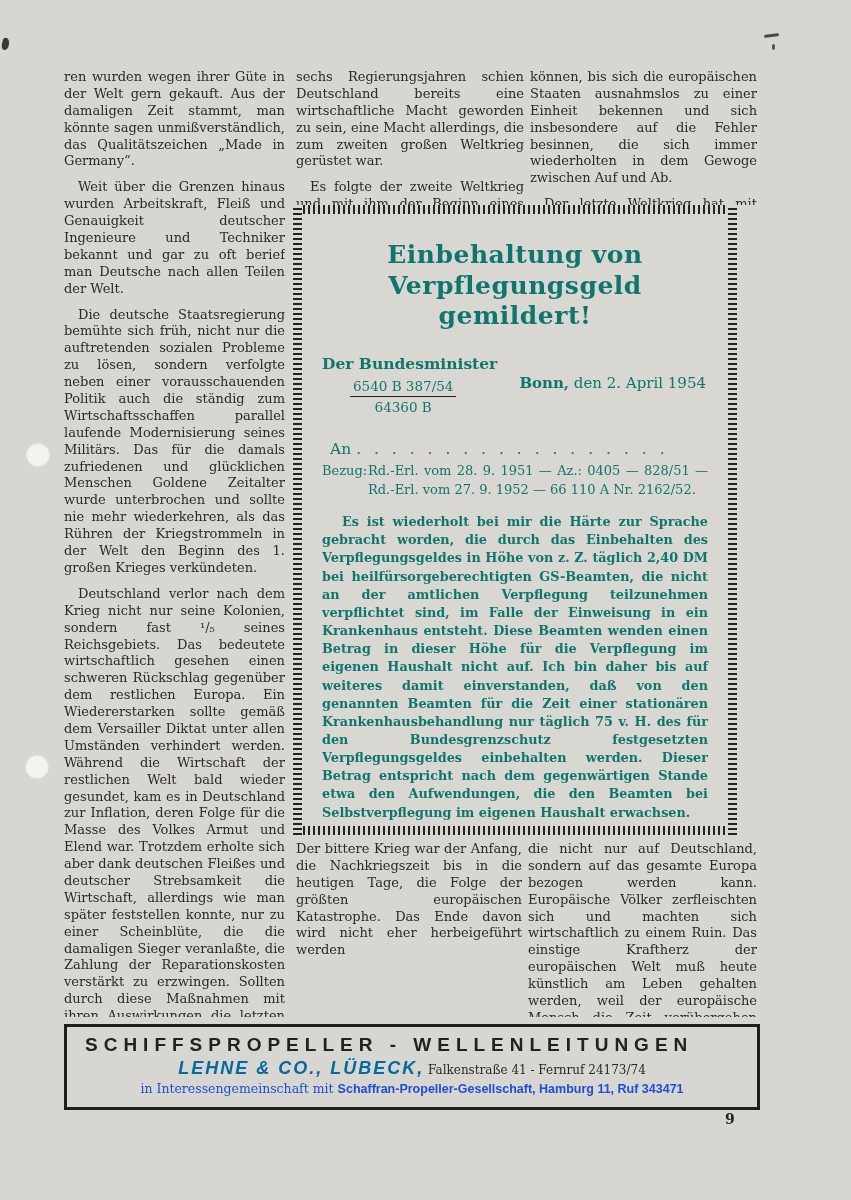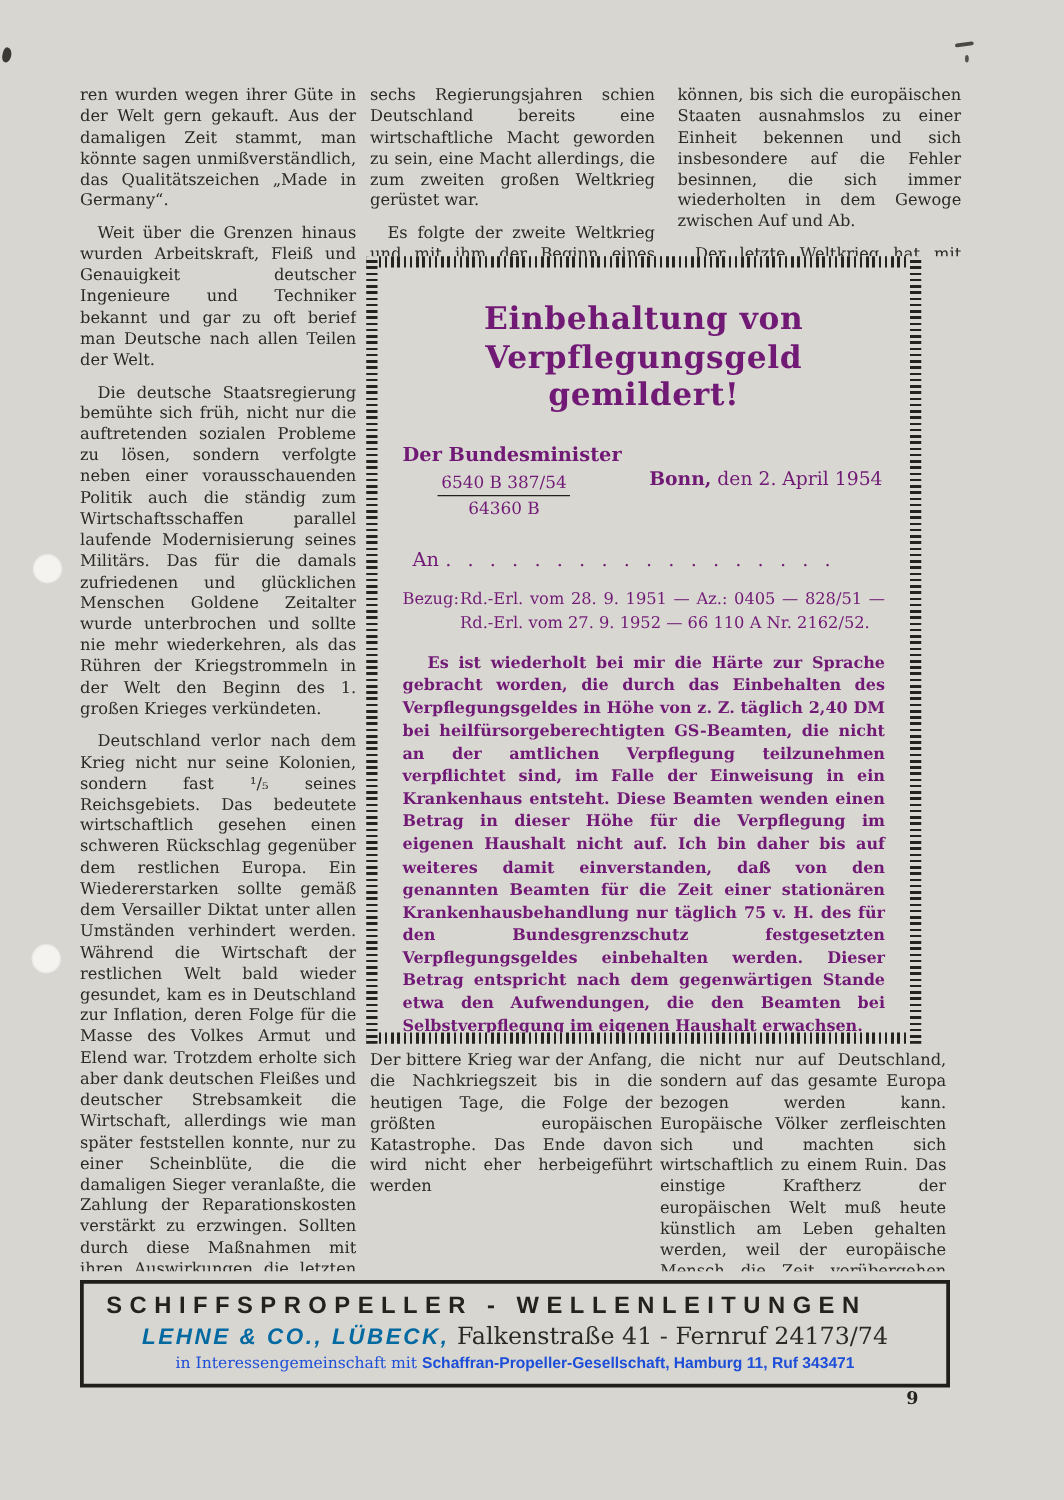--- a/index.html
+++ b/index.html
@@ -14,53 +14,53 @@
   .mark-tr2{position:absolute;left:772px;top:44px;width:3px;height:6px;background:#55534e;border-radius:50%;}
   .hole{position:absolute;width:24px;height:24px;border-radius:50%;background:#f4f3ef;box-shadow:inset 0 0 2px rgba(0,0,0,.18);}
   .hole-1{left:26px;top:443px;}
   .hole-2{left:25px;top:755px;}
   
   .col{position:absolute;text-align:justify;font-size:13px;line-height:1.3;overflow:hidden;hyphens:auto;}
   .col p{margin:0 0 9px 0;text-indent:14px;}
   .col p.noindent{text-indent:0;}
   .col-left{left:64px;top:69px;width:221px;height:948px;}
   .col-mid-top{left:296px;top:69px;width:228px;height:136px;}
-  .col-right-top{left:542px;top:69px;width:227px;height:136px;}
+  .col-right-top{left:530px;top:69px;width:227px;height:136px;}
   .col-mid-bottom{left:296px;top:841px;width:226px;height:176px;}
   .col-mid-bottom p{margin-bottom:4px;}
   .col-right-bottom{left:528px;top:841px;width:229px;height:176px;}
   
   .notice{position:absolute;left:293px;top:205px;width:444px;height:630px;background:#d9d7d2;}
   .n-edge{position:absolute;background-color:#d9d7d2;}
   .n-edge.e-top,.n-edge.e-bottom{left:0;right:0;height:9px;background-image:repeating-linear-gradient(90deg,#24231e 0 2px,transparent 2px 5px);}
   .n-edge.e-top{top:0;} .n-edge.e-bottom{bottom:0;}
   .n-edge.e-left,.n-edge.e-right{top:0;bottom:0;width:9px;background-image:repeating-linear-gradient(0deg,#24231e 0 2px,transparent 2px 5px);}
   .n-edge.e-left{left:0;} .n-edge.e-right{right:0;}
-  .n-inner{position:absolute;left:9px;top:9px;right:9px;bottom:9px;padding:18px 20px 0 20px;overflow:hidden;color:#701a75;}
+  .n-inner{position:absolute;left:9px;top:9px;right:9px;bottom:9px;padding:18px 20px 0 20px;overflow:hidden;color:#0f766e;}
   .n-title{text-align:center;font-weight:bold;font-size:25px;line-height:1.22;letter-spacing:.5px;margin-top:8px;}
   .n-head{position:relative;margin-top:22px;}
   .n-sender{font-weight:bold;font-size:15.5px;line-height:1.35;}
   .n-sender .l2{padding-left:28px;display:block;}
   .n-placedate{position:absolute;right:2px;top:20px;font-size:15px;}
   .n-placedate .b{font-weight:bold;}
   .n-ref{display:inline-block;margin:4px 0 0 28px;text-align:center;font-size:13.5px;}
   .n-ref .rt{display:block;border-bottom:1.5px solid #23211c;padding:0 3px 2px 3px;}
   .n-ref .rb{display:block;padding-top:2px;}
   .n-an{margin:24px 0 0 8px;font-size:15.5px;}
   .n-an .dots{letter-spacing:4px;}
   .hang{margin:20px 0 0 0;font-size:13px;line-height:1.45;text-align:justify;padding-left:46px;}
   .hang .lbl{display:inline-block;width:46px;margin-left:-46px;}
-  .hang.bezug{margin-top:14px;}
+  .hang.bezug{margin-top:4px;}
   .n-body{font-weight:bold;font-size:12.8px;line-height:1.42;text-align:justify;text-indent:20px;margin:13px 0 0 0;}
   
   .ad{position:absolute;left:64px;top:1024px;width:690px;height:80px;border:3px solid #201f1b;background:#d8d6d1;overflow:hidden;}
   .ad-l1{margin:7px 0 0 18px;font-family:"Liberation Sans",sans-serif;font-weight:bold;font-size:19px;letter-spacing:6px;color:#23221d;}
   .ad-l2{margin-top:2px;text-align:center;white-space:nowrap;}
   .ad-l2 .b{font-family:"Liberation Sans",sans-serif;font-weight:bold;font-size:18px;letter-spacing:2px;color:#0369a1;font-style:italic;}
-  .ad-l2 .r{font-size:19px;color:#2c2a25;}
+  .ad-l2 .r{font-size:12px;color:#2c2a25;}
   .ad-l3{margin-top:2px;text-align:center;font-size:12.5px;white-space:nowrap;color:#1d4ed8;}
   .ad-l3 .b{font-family:"Liberation Sans",sans-serif;font-weight:bold;font-size:12.5px;}
   .pagenum{position:absolute;left:725px;top:1111px;font-weight:bold;font-size:14px;color:#23221d;}
 </style>
 </head>
 <body>
 
 <div class="page">
 
   <div class="mark-tl"></div>

